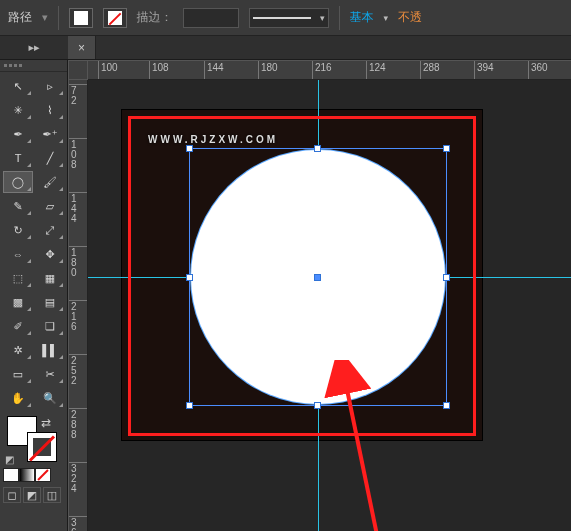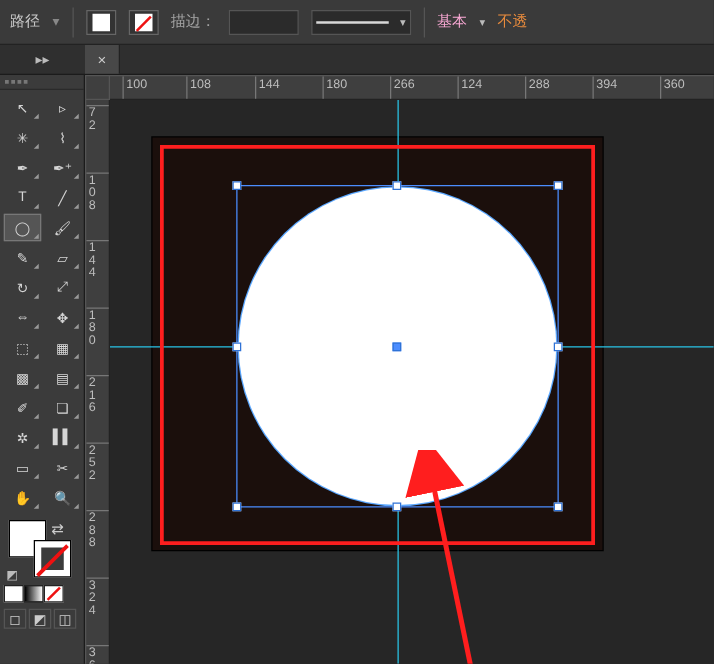--- a/index.html
+++ b/index.html
@@ -33,21 +33,21 @@
   .strokeLabel { color: #a3a3a3; font-size: 12px; }
   .strokeField {
     width: 56px; height: 20px; background: #2b2b2b; border: 1px solid #555;
   }
   .strokeDrop {
     width: 80px; height: 20px; background: #2b2b2b; border: 1px solid #555;
     display:flex; align-items:center; justify-content:space-between; padding: 0 3px;
   }
   .hr-prev { width:58px; height:2px; background:#d8d8d8; }
   .dd { font-size: 9px; color:#bbb; }
-  .basicLabel { color:#f9a8d4; font-size:12px; }
+  .basicLabel { color:#0ea5e9; font-size:12px; }
   .opacLabel { color:#e88b3d; font-size:12px; }
 
   
   .tabbar {
     position: absolute; left: 0; top: 36px; right: 0; height: 24px;
     background: #2f2f2f;
     border-bottom: 1px solid #1b1b1b;
     display: flex; align-items: stretch;
   }
   .tabbar .gutter { width: 68px; display:flex; align-items:center; justify-content:center; gap:6px; }
@@ -215,21 +215,21 @@
   </div>
 </div>
 
 <div class="ruler-corner"></div>
 
 <div class="ruler-h">
   <div class="tick" style="left:30px">100</div>
   <div class="tick" style="left:81px">108</div>
   <div class="tick" style="left:136px">144</div>
   <div class="tick" style="left:190px">180</div>
-  <div class="tick" style="left:244px">266</div>
+  <div class="tick" style="left:244px">216</div>
   <div class="tick" style="left:298px">124</div>
   <div class="tick" style="left:352px">288</div>
   <div class="tick" style="left:406px">394</div>
   <div class="tick" style="left:460px">360</div>
 </div>
 
 <div class="ruler-v">
   <div class="tick" style="top:4px">7
 2</div>
   <div class="tick" style="top:58px">1
@@ -337,14 +337,15 @@
   <svg class="arrow" viewBox="0 0 120 190">
     <defs>
       <marker id="ah" markerWidth="12" markerHeight="12" refX="6" refY="6" orient="auto">
         <path d="M0,0 L12,6 L0,12 Z" fill="#ff1e1e"></path>
       </marker>
     </defs>
     <line x1="75" y1="180" x2="40" y2="10" stroke="#ff1e1e" stroke-width="4" marker-end="url(#ah)"></line>
   </svg>
 
   <div class="wm">
+    <div class="small">WWW.RJZXW.COM</div>
   </div>
 </div>
 
 </body></html>

